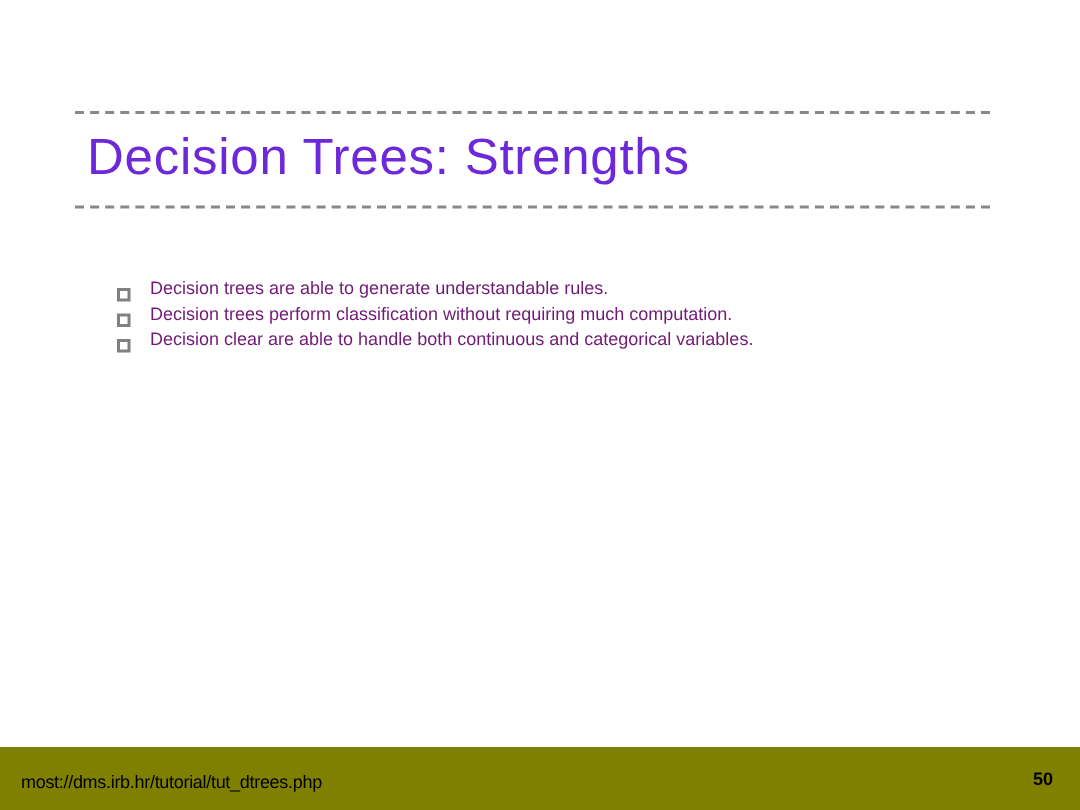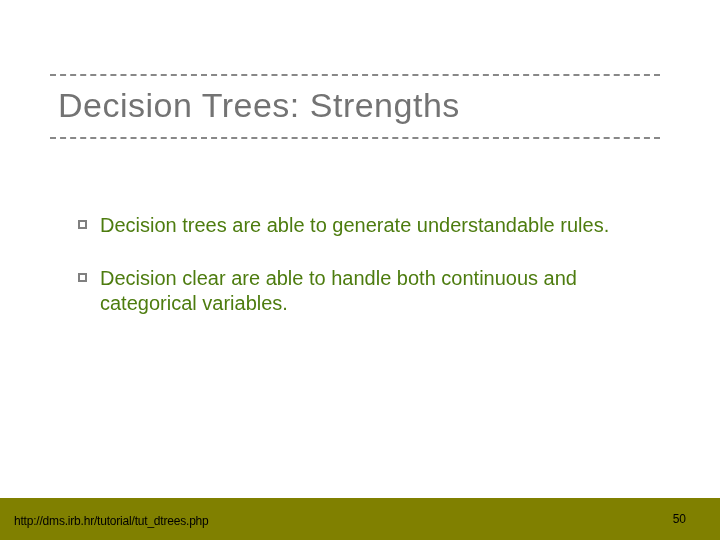--- a/index.html
+++ b/index.html
@@ -22,45 +22,44 @@
     position: absolute;
     left: 50px;
     top: 74px;
     width: 610px;
     border-top: 2px dashed #888;
     border-bottom: 2px dashed #888;
     padding: 10px 8px 12px 8px;
     box-sizing: border-box;
   }
   .title-text {
-    color: #737373;
+    color: #6d28d9;
     font-size: 34px;
     font-weight: 400;
     margin: 0;
     letter-spacing: 0.5px;
   }
   .body {
     position: absolute;
     left: 78px;
     top: 185px;
     width: 590px;
   }
   ul.bullets {
     list-style: none;
     margin: 0;
     padding: 0;
   }
   ul.bullets li {
     position: relative;
     padding-left: 22px;
-    font-size: 20px;
-    color: #4d7c0f;
+    font-size: 12px;
+    color: #701a75;
     line-height: 1.25;
     margin-bottom: 2px;
-    margin-top: 28px;
   }
   ul.bullets li::before {
     content: "";
     position: absolute;
     left: 0;
     top: 7px;
     width: 9px;
     height: 9px;
     border: 2px solid #808080;
     box-sizing: border-box;
@@ -78,42 +77,43 @@
     position: absolute;
     left: 14px;
     bottom: 12px;
     font-family: Arial, sans-serif;
     font-size: 12px;
     color: #000;
     letter-spacing: -0.2px;
   }
   .page-num {
     position: absolute;
-    right: 34px;
+    right: 18px;
     bottom: 14px;
     font-family: Arial, sans-serif;
     font-size: 12px;
-    font-weight: normal;
+    font-weight: bold;
     color: #000;
   }
 </style>
 </head>
 <body>
 
 <div class="slide">
 
   <div class="title-box">
     <h1 class="title-text">Decision Trees: Strengths</h1>
   </div>
 
   <div class="body">
     <ul class="bullets">
       <li>Decision trees are able to generate understandable rules.</li>
+      <li>Decision trees perform classification without requiring much computation.</li>
       <li>Decision clear are able to handle both continuous and categorical variables.</li>
     </ul>
   </div>
 
   <div class="footer-bar">
-    <div class="footer-url">http://dms.irb.hr/tutorial/tut_dtrees.php</div>
+    <div class="footer-url">most://dms.irb.hr/tutorial/tut_dtrees.php</div>
     <div class="page-num">50</div>
   </div>
 
 </div>
 
 </body></html>

